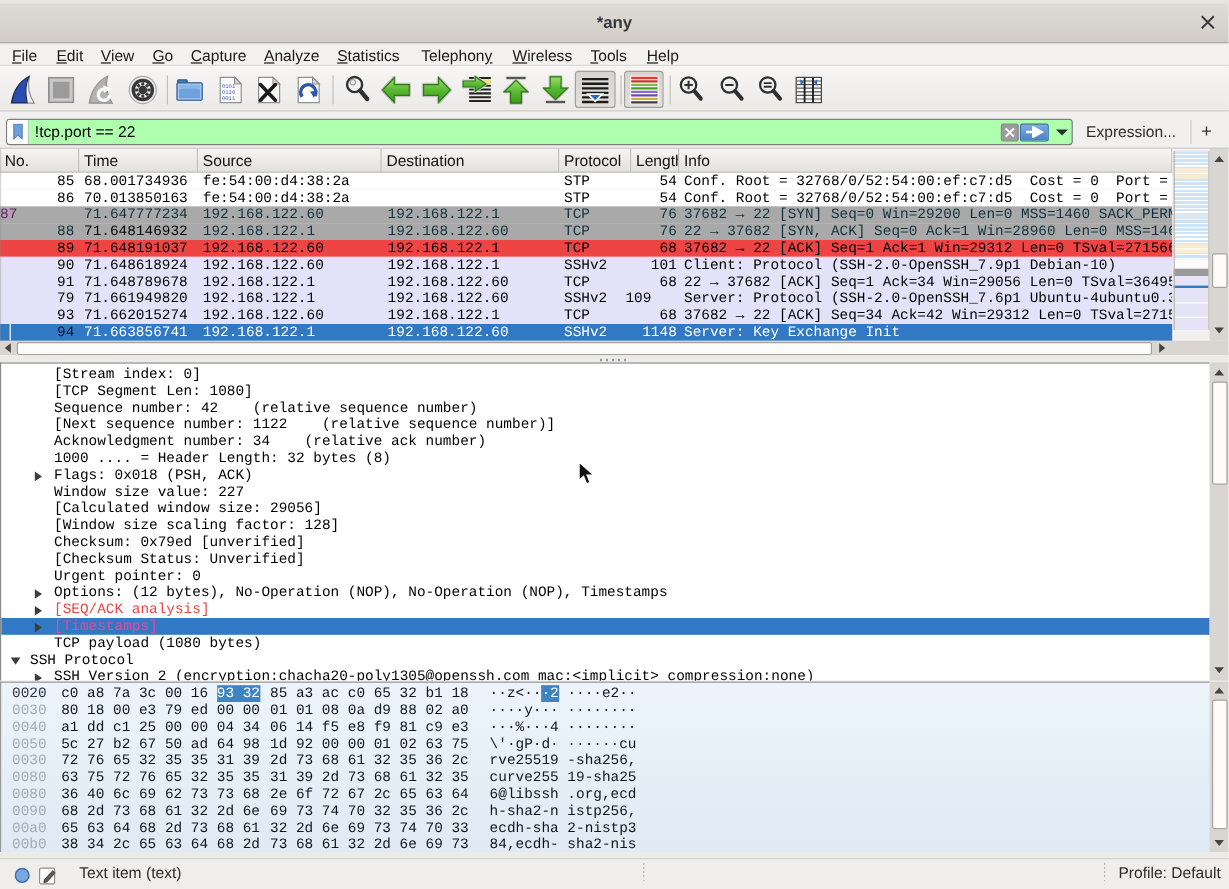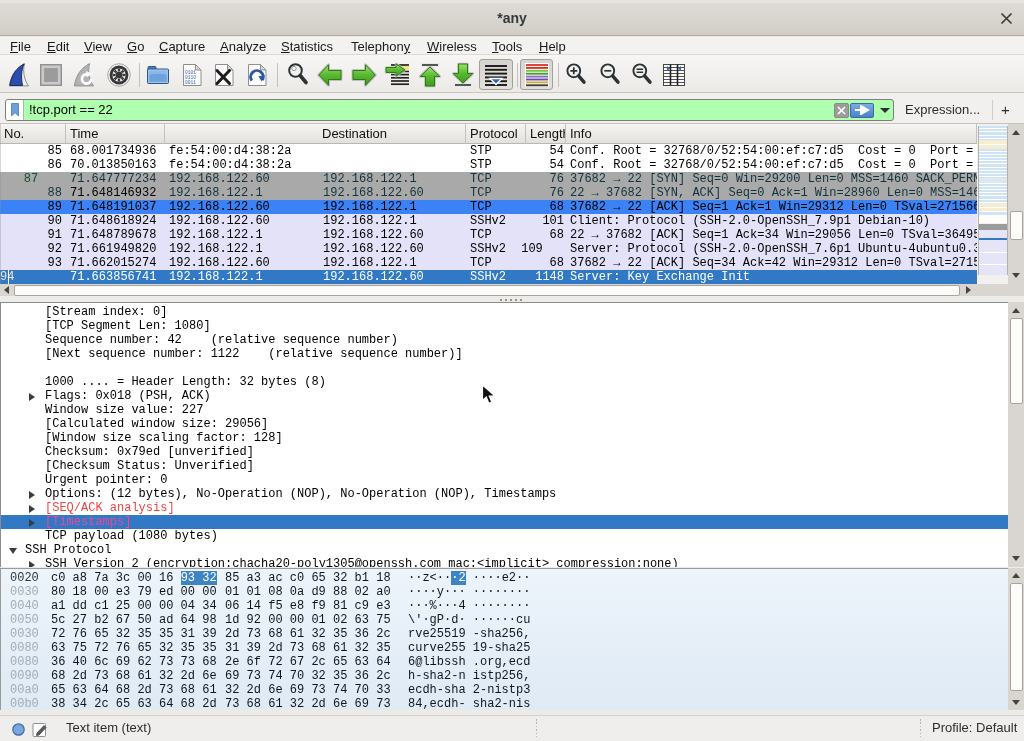--- a/index.html
+++ b/index.html
@@ -215,20 +215,23 @@
 <div class="ab" style="left:905px;top:99px;height:22px;line-height:22px;font-size:13px;color:#2d2d2d">Expression...</div>
 <div class="ab" style="left:992px;top:100px;width:1px;height:20px;background:#d0cdc7"></div>
 <div class="ab" style="left:1001px;top:99px;height:22px;line-height:22px;font-size:15px;color:#2d2d2d">+</div>
 <div class="ab" style="left:0;top:124px;width:977px;height:20px;background:linear-gradient(#f6f5f3,#e3e1dd);border-bottom:1px solid #bab6b0"></div>
 <div class="ab" style="left:0px;top:124px;width:66px;height:20px;border-right:1px solid #c4c1bb;overflow:hidden">
       <div style="padding-left:4px;font-size:13px;color:#111;line-height:19px">No.</div>
     </div>
 <div class="ab" style="left:66px;top:124px;width:99px;height:20px;border-right:1px solid #c4c1bb;overflow:hidden">
       <div style="padding-left:4px;font-size:13px;color:#111;line-height:19px">Time</div>
     </div>
+<div class="ab" style="left:165px;top:124px;width:153px;height:20px;border-right:1px solid #c4c1bb;overflow:hidden">
+      <div style="padding-left:4px;font-size:13px;color:#111;line-height:19px">Source</div>
+    </div>
 <div class="ab" style="left:318px;top:124px;width:148px;height:20px;border-right:1px solid #c4c1bb;overflow:hidden">
       <div style="padding-left:4px;font-size:13px;color:#111;line-height:19px">Destination</div>
     </div>
 <div class="ab" style="left:466px;top:124px;width:60px;height:20px;border-right:1px solid #c4c1bb;overflow:hidden">
       <div style="padding-left:4px;font-size:13px;color:#111;line-height:19px">Protocol</div>
     </div>
 <div class="ab" style="left:526px;top:124px;width:40px;height:20px;border-right:1px solid #c4c1bb;overflow:hidden">
       <div style="padding-left:4px;font-size:13px;color:#111;line-height:19px">Length</div>
     </div>
 <div class="ab" style="left:566px;top:124px;width:411px;height:20px;border-right:1px solid #c4c1bb;overflow:hidden">
@@ -246,38 +249,38 @@
 <div class="ab" style="left:0;top:158px;width:977px;height:14px;background:#ffffff;overflow:hidden">
 <div class="ab m" style="left:0;top:0;width:62px;text-align:right;color:#000;line-height:14px">86</div>
 <div class="ab m" style="left:70px;top:0;color:#000;line-height:14px">70.013850163</div>
 <div class="ab m" style="left:169px;top:0;color:#000;line-height:14px">fe:54:00:d4:38:2a</div>
 <div class="ab m" style="left:323px;top:0;color:#000;line-height:14px"></div>
 <div class="ab m" style="left:470px;top:0;color:#000;line-height:14px">STP</div>
 <div class="ab m" style="left:500px;top:0;width:64px;text-align:right;color:#000;line-height:14px">54</div>
 <div class="ab m" style="left:570px;top:0;width:407px;color:#000;line-height:14px">Conf. Root = 32768/0/52:54:00:ef:c7:d5  Cost = 0  Port = 0x8005</div>
 </div>
 <div class="ab" style="left:0;top:172px;width:977px;height:14px;background:#a9a9a9;overflow:hidden">
-<div class="ab m" style="left:0;top:0;width:62px;text-align:center;color:#14532d;line-height:14px">87</div>
+<div class="ab m" style="left:0;top:0;width:62px;text-align:left;color:#701a75;line-height:14px">87</div>
 <div class="ab m" style="left:70px;top:0;color:#14323c;line-height:14px">71.647777234</div>
 <div class="ab m" style="left:169px;top:0;color:#14323c;line-height:14px">192.168.122.60</div>
 <div class="ab m" style="left:323px;top:0;color:#14323c;line-height:14px">192.168.122.1</div>
 <div class="ab m" style="left:470px;top:0;color:#14323c;line-height:14px">TCP</div>
 <div class="ab m" style="left:500px;top:0;width:64px;text-align:right;color:#14323c;line-height:14px">76</div>
 <div class="ab m" style="left:570px;top:0;width:407px;color:#14323c;line-height:14px">37682 → 22 [SYN] Seq=0 Win=29200 Len=0 MSS=1460 SACK_PERM=1 TSval=2715660 TSecr=0</div>
 </div>
 <div class="ab" style="left:0;top:186px;width:977px;height:14px;background:#a9a9a9;overflow:hidden">
 <div class="ab m" style="left:0;top:0;width:62px;text-align:right;color:#14323c;line-height:14px">88</div>
 <div class="ab m" style="left:70px;top:0;color:#000000;line-height:14px">71.648146932</div>
 <div class="ab m" style="left:169px;top:0;color:#14323c;line-height:14px">192.168.122.1</div>
 <div class="ab m" style="left:323px;top:0;color:#14323c;line-height:14px">192.168.122.60</div>
 <div class="ab m" style="left:470px;top:0;color:#14323c;line-height:14px">TCP</div>
 <div class="ab m" style="left:500px;top:0;width:64px;text-align:right;color:#14323c;line-height:14px">76</div>
 <div class="ab m" style="left:570px;top:0;width:407px;color:#14323c;line-height:14px">22 → 37682 [SYN, ACK] Seq=0 Ack=1 Win=28960 Len=0 MSS=1460 SACK_PERM=1 TSval=364951</div>
 </div>
-<div class="ab" style="left:0;top:200px;width:977px;height:14px;background:#3b82f6;overflow:hidden">
+<div class="ab" style="left:0;top:200px;width:977px;height:14px;background:#ef4444;overflow:hidden">
 <div class="ab m" style="left:0;top:0;width:62px;text-align:right;color:#000;line-height:14px">89</div>
 <div class="ab m" style="left:70px;top:0;color:#000;line-height:14px">71.648191037</div>
 <div class="ab m" style="left:169px;top:0;color:#000;line-height:14px">192.168.122.60</div>
 <div class="ab m" style="left:323px;top:0;color:#000;line-height:14px">192.168.122.1</div>
 <div class="ab m" style="left:470px;top:0;color:#000;line-height:14px">TCP</div>
 <div class="ab m" style="left:500px;top:0;width:64px;text-align:right;color:#000;line-height:14px">68</div>
 <div class="ab m" style="left:570px;top:0;width:407px;color:#000;line-height:14px">37682 → 22 [ACK] Seq=1 Ack=1 Win=29312 Len=0 TSval=2715660 TSecr=3649516</div>
 </div>
 <div class="ab" style="left:0;top:214px;width:977px;height:14px;background:#e4e2f8;overflow:hidden">
 <div class="ab m" style="left:0;top:0;width:62px;text-align:right;color:#000;line-height:14px">90</div>
@@ -291,39 +294,39 @@
 <div class="ab" style="left:0;top:228px;width:977px;height:14px;background:#e4e2f8;overflow:hidden">
 <div class="ab m" style="left:0;top:0;width:62px;text-align:right;color:#000;line-height:14px">91</div>
 <div class="ab m" style="left:70px;top:0;color:#000;line-height:14px">71.648789678</div>
 <div class="ab m" style="left:169px;top:0;color:#000;line-height:14px">192.168.122.1</div>
 <div class="ab m" style="left:323px;top:0;color:#000;line-height:14px">192.168.122.60</div>
 <div class="ab m" style="left:470px;top:0;color:#000;line-height:14px">TCP</div>
 <div class="ab m" style="left:500px;top:0;width:64px;text-align:right;color:#000;line-height:14px">68</div>
 <div class="ab m" style="left:570px;top:0;width:407px;color:#000;line-height:14px">22 → 37682 [ACK] Seq=1 Ack=34 Win=29056 Len=0 TSval=3649516 TSecr=2715660</div>
 </div>
 <div class="ab" style="left:0;top:242px;width:977px;height:14px;background:#e4e2f8;overflow:hidden">
-<div class="ab m" style="left:0;top:0;width:62px;text-align:right;color:#000;line-height:14px">92</div>
+<div class="ab m" style="left:0;top:0;width:62px;text-align:right;color:#000;line-height:14px">79</div>
 <div class="ab m" style="left:70px;top:0;color:#000;line-height:14px">71.661949820</div>
 <div class="ab m" style="left:169px;top:0;color:#000;line-height:14px">192.168.122.1</div>
 <div class="ab m" style="left:323px;top:0;color:#000;line-height:14px">192.168.122.60</div>
 <div class="ab m" style="left:470px;top:0;color:#000;line-height:14px">SSHv2</div>
 <div class="ab m" style="left:500px;top:0;width:64px;text-align:center;color:#000;line-height:14px">109</div>
 <div class="ab m" style="left:570px;top:0;width:407px;color:#000;line-height:14px">Server: Protocol (SSH-2.0-OpenSSH_7.6p1 Ubuntu-4ubuntu0.3</div>
 </div>
 <div class="ab" style="left:0;top:256px;width:977px;height:14px;background:#e4e2f8;overflow:hidden">
 <div class="ab m" style="left:0;top:0;width:62px;text-align:right;color:#000;line-height:14px">93</div>
 <div class="ab m" style="left:70px;top:0;color:#000;line-height:14px">71.662015274</div>
 <div class="ab m" style="left:169px;top:0;color:#000;line-height:14px">192.168.122.60</div>
 <div class="ab m" style="left:323px;top:0;color:#000;line-height:14px">192.168.122.1</div>
 <div class="ab m" style="left:470px;top:0;color:#000;line-height:14px">TCP</div>
 <div class="ab m" style="left:500px;top:0;width:64px;text-align:right;color:#000;line-height:14px">68</div>
 <div class="ab m" style="left:570px;top:0;width:407px;color:#000;line-height:14px">37682 → 22 [ACK] Seq=34 Ack=42 Win=29312 Len=0 TSval=2715660 TSecr=364951</div>
 </div>
 <div class="ab" style="left:0;top:270px;width:977px;height:14px;background:#3179c4;overflow:hidden">
-<div class="ab m" style="left:0;top:0;width:62px;color:#e5e5e5;line-height:14px">94</div>
+<div class="ab m" style="left:0;top:0;width:62px;text-align:right;color:#0f172a;line-height:14px">94</div>
 <div class="ab m" style="left:70px;top:0;color:#fff;line-height:14px">71.663856741</div>
 <div class="ab m" style="left:169px;top:0;color:#fff;line-height:14px">192.168.122.1</div>
 <div class="ab m" style="left:323px;top:0;color:#fff;line-height:14px">192.168.122.60</div>
 <div class="ab m" style="left:470px;top:0;color:#fff;line-height:14px">SSHv2</div>
 <div class="ab m" style="left:500px;top:0;width:64px;text-align:right;color:#fff;line-height:14px">1148</div>
 <div class="ab m" style="left:570px;top:0;width:407px;color:#fff;line-height:14px">Server: Key Exchange Init</div>
 <div class="ab" style="left:8px;top:0;width:1px;height:14px;background:#fff"></div>
 </div>
 <div class="ab" style="left:0;top:124px;width:1px;height:160px;background:#8c8c8c;opacity:0.35"></div>
 <div class="ab" style="left:977px;top:124px;width:31px;height:160px;background:#f2f1ef"></div>
@@ -349,20 +352,21 @@
 <div class="ab sb-lf" style="left:4px;top:286px"></div>
 <div class="ab thumb" style="left:14px;top:284.5px;width:946px;height:11px"></div>
 <div class="ab sb-rt" style="left:966px;top:286px"></div>
 <div class="ab" style="left:0;top:296px;width:1024px;height:7px;background:#ecebe8"></div>
 <div class="ab" style="left:500px;top:298.5px;width:24px;height:2px;background:repeating-linear-gradient(90deg,#97938c 0 2px,transparent 2px 5px)"></div>
 <div class="ab" style="left:0;top:302px;width:1008px;height:265px;background:#fff;border-top:1px solid #8c8c8c;border-left:1px solid #8c8c8c;overflow:hidden">
 <div class="ab m" style="left:44px;top:2px;line-height:14px;color:#000">[Stream index: 0]</div>
 <div class="ab m" style="left:44px;top:16px;line-height:14px;color:#000">[TCP Segment Len: 1080]</div>
 <div class="ab m" style="left:44px;top:30px;line-height:14px;color:#000">Sequence number: 42    (relative sequence number)</div>
 <div class="ab m" style="left:44px;top:44px;line-height:14px;color:#000">[Next sequence number: 1122    (relative sequence number)]</div>
+<div class="ab m" style="left:44px;top:58px;line-height:14px;color:#000">Acknowledgment number: 34    (relative ack number)</div>
 <div class="ab m" style="left:44px;top:72px;line-height:14px;color:#000">1000 .... = Header Length: 32 bytes (8)</div>
 <div class="ab tri-r" style="left:28px;top:89.5px"></div>
 <div class="ab m" style="left:44px;top:86px;line-height:14px;color:#000">Flags: 0x018 (PSH, ACK)</div>
 <div class="ab m" style="left:44px;top:100px;line-height:14px;color:#000">Window size value: 227</div>
 <div class="ab m" style="left:44px;top:114px;line-height:14px;color:#000">[Calculated window size: 29056]</div>
 <div class="ab m" style="left:44px;top:128px;line-height:14px;color:#000">[Window size scaling factor: 128]</div>
 <div class="ab m" style="left:44px;top:142px;line-height:14px;color:#000">Checksum: 0x79ed [unverified]</div>
 <div class="ab m" style="left:44px;top:156px;line-height:14px;color:#000">[Checksum Status: Unverified]</div>
 <div class="ab m" style="left:44px;top:170px;line-height:14px;color:#000">Urgent pointer: 0</div>
 <div class="ab tri-r" style="left:28px;top:187.5px"></div>

